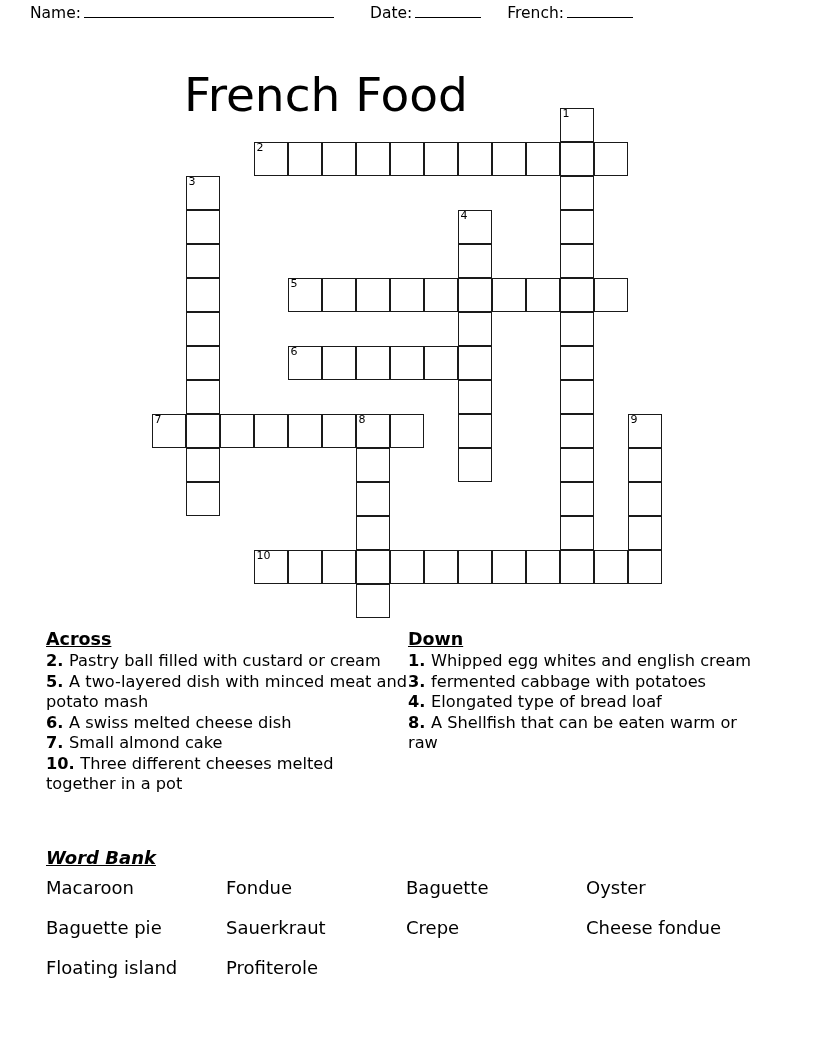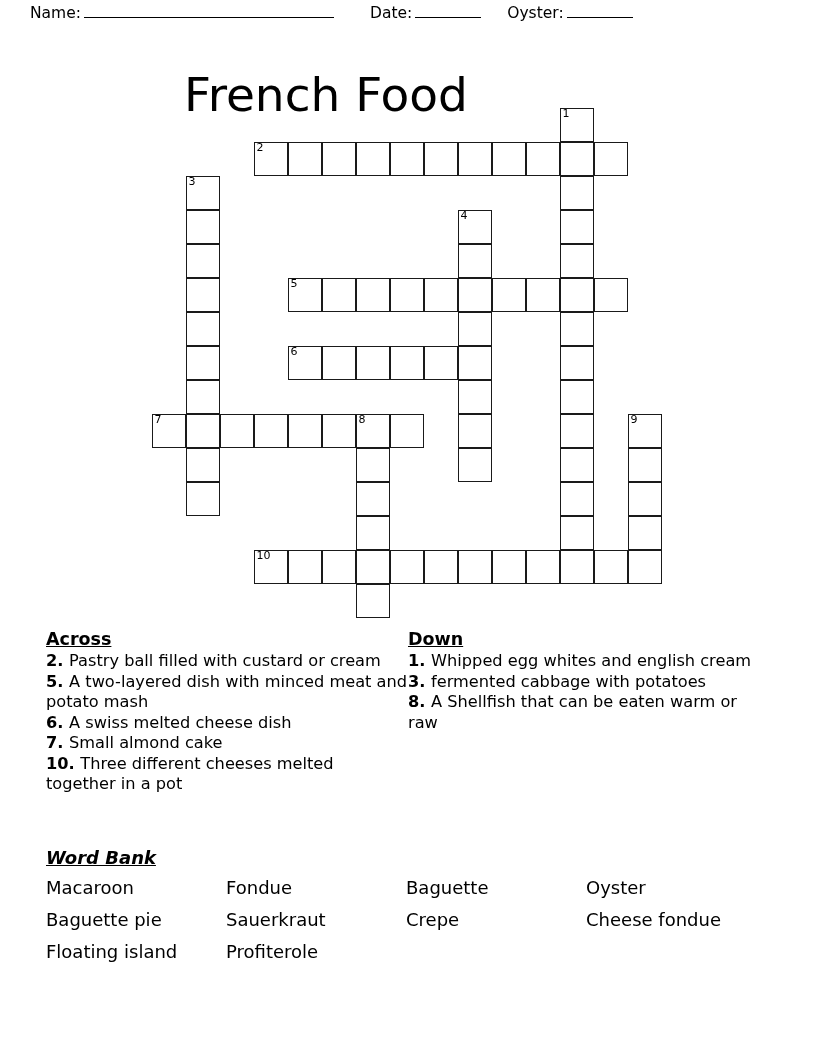--- a/index.html
+++ b/index.html
@@ -120,21 +120,21 @@
     font-size: 18px;
     font-weight: bold;
     text-decoration: underline;
     margin: 0 0 4px 0;
     line-height: 24px;
     font-style: italic;
   }
   .wb-grid {
     display: grid;
     grid-template-columns: 180px 180px 180px 180px;
-    row-gap: 4px;
+    row-gap: 12px;
   }
   .wb-word {
     font-size: 18px;
     line-height: 28px;
     white-space: nowrap;
   }
   .wb-empty { visibility: hidden; }
 </style>
 </head>
 <body>
@@ -142,21 +142,21 @@
 <div class="header-row">
   <div class="hdr-field" style="margin-left:30px;">
     <span class="hdr-label">Name:</span>
     <span class="hdr-rule rule-name"></span>
   </div>
   <div class="hdr-field" style="margin-left:36px;">
     <span class="hdr-label">Date:</span>
     <span class="hdr-rule rule-date"></span>
   </div>
   <div class="hdr-field" style="margin-left:26px;">
-    <span class="hdr-label">Oyster:</span>
+    <span class="hdr-label">French:</span>
     <span class="hdr-rule rule-period"></span>
   </div>
 </div>
 
 <h1 class="puzzle-title">French Food</h1>
 
 <div id="grid">
     <div class="cw-cell" style="left: 560px; top: 108px;">
       <span class="cw-num">1</span>
     </div>
@@ -269,20 +269,21 @@
         <li class="clue-item"><span class="clue-num">6. </span><span class="clue-text">A swiss melted cheese dish</span></li>
         <li class="clue-item"><span class="clue-num">7. </span><span class="clue-text">Small almond cake</span></li>
         <li class="clue-item"><span class="clue-num">10. </span><span class="clue-text">Three different cheeses melted together in a pot</span></li>
       </ul>
   </div>
   <div class="clue-col right">
     <div class="clue-heading">Down</div>
     <ul class="clue-list" id="down-list">
         <li class="clue-item"><span class="clue-num">1. </span><span class="clue-text">Whipped egg whites and english cream</span></li>
         <li class="clue-item"><span class="clue-num">3. </span><span class="clue-text">fermented cabbage with potatoes</span></li>
+        <li class="clue-item"><span class="clue-num">4. </span><span class="clue-text">Elongated type of bread loaf</span></li>
         <li class="clue-item"><span class="clue-num">8. </span><span class="clue-text">A Shellfish that can be eaten warm or raw</span></li>
       </ul>
   </div>
 </div>
 
 <div class="word-bank">
   <div class="wb-heading">Word Bank</div>
   <div class="wb-grid" id="wb-grid">
       <div class="wb-word">Macaroon</div>
       <div class="wb-word">Fondue</div>

